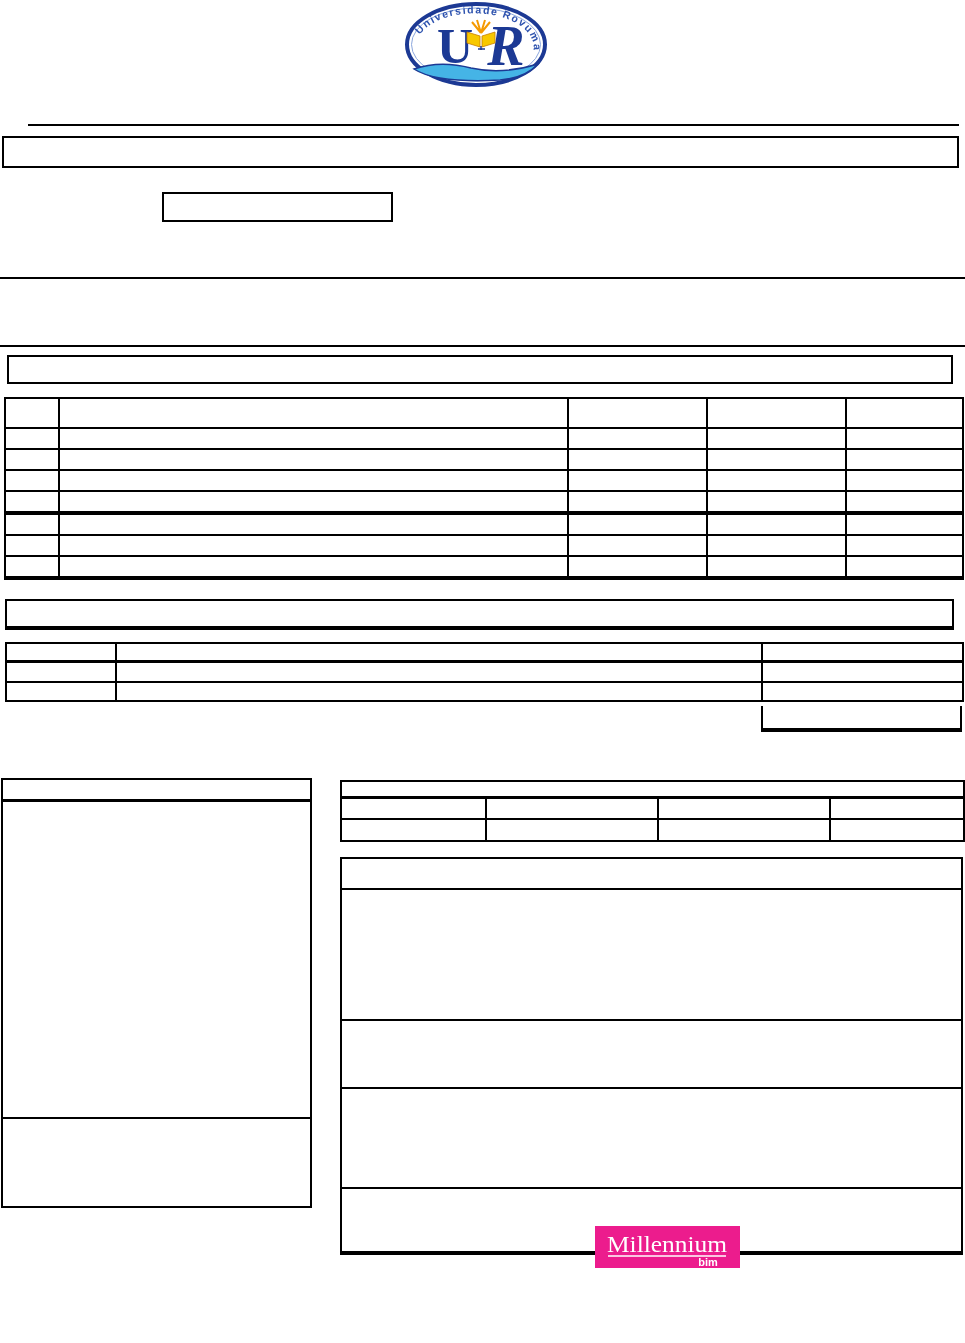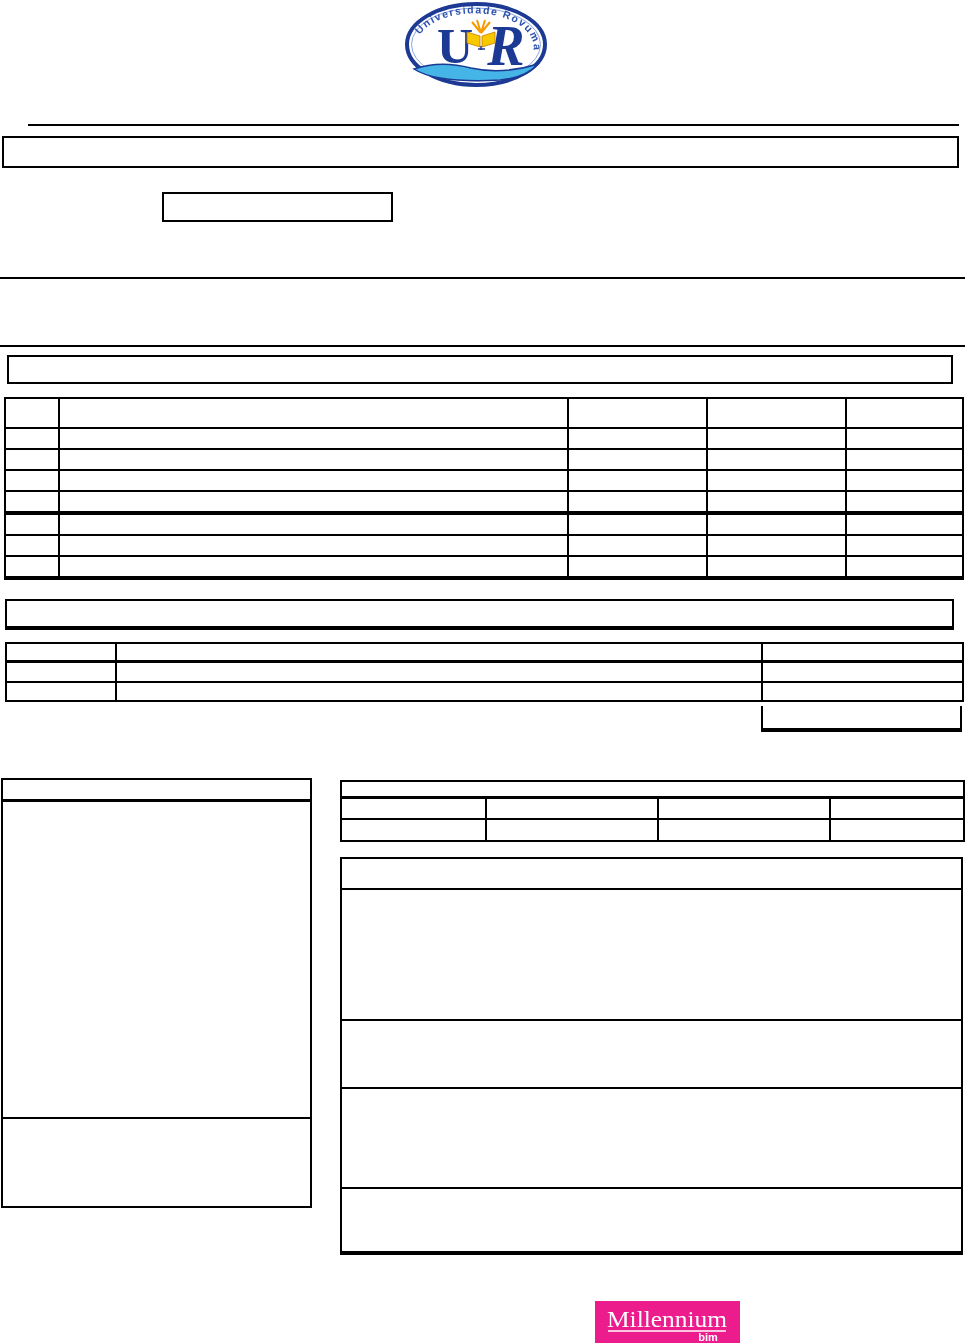--- a/index.html
+++ b/index.html
@@ -43,21 +43,21 @@
   .r1 tr.row2 td{height:20px;}
 
   .r2{left:340px;top:857px;width:623px;}
   .r2 td{height:29px;}
   .r2 tr.big td{height:129px;}
   .r2 tr.mid td{height:66px;}
   .r2 tr.mid2 td{height:98px;}
   .r2 tr.last td{height:62px;border-bottom-width:4px;}
 
   .uni-logo{left:405px;top:2px;width:142px;height:85px;}
-  .bim-logo{left:595px;top:1301px;width:145px;height:28px;}
+  .bim-logo{left:595px;top:1226px;width:145px;height:28px;}
 </style>
 </head>
 <body>
 
 <div class="page">
 
   <div class="abs uni-logo">
     <svg width="142" height="85" viewBox="0 0 142 85">
       <ellipse cx="71" cy="42.5" rx="69" ry="40.5" fill="#ffffff" stroke-width="4" stroke="#1c3994"></ellipse>
       <ellipse cx="71" cy="42.5" rx="64.5" ry="36.5" fill="none" stroke="#8aa6dd" stroke-width="1"></ellipse>

